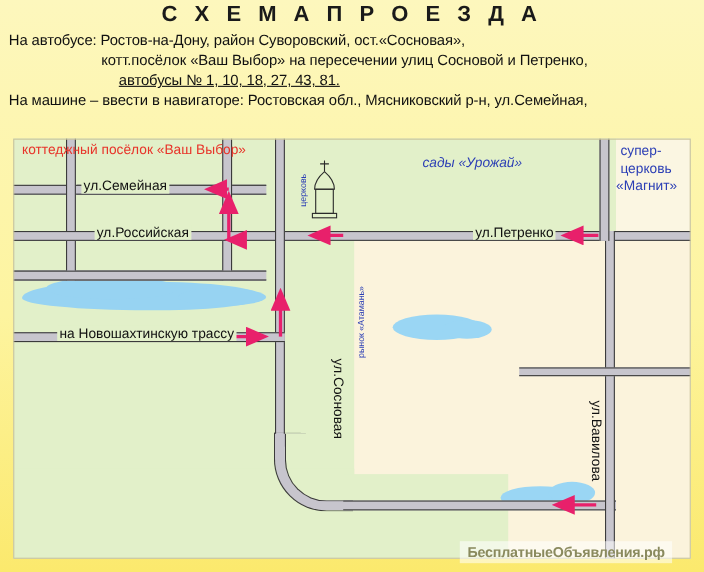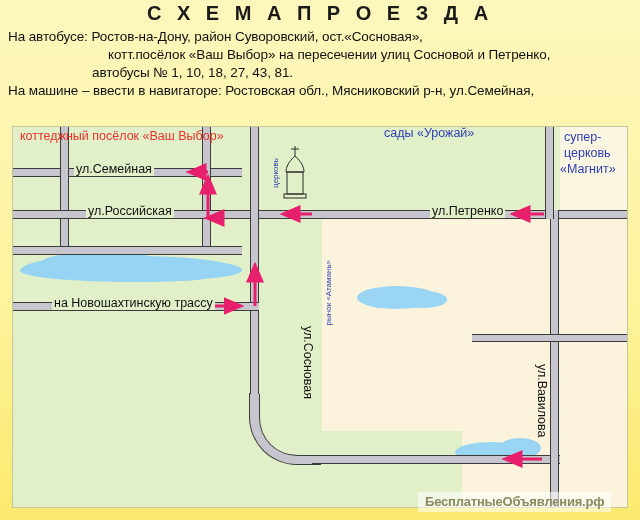--- a/index.html
+++ b/index.html
@@ -22,22 +22,22 @@
     text-align:center;
     font-size:20px;font-weight:bold;letter-spacing:5px;
     color:#1a1a1a;
   }
   .hline{
     position:absolute;
     font-size:13.5px;color:#111;white-space:nowrap;
     letter-spacing:-0.1px;
   }
   .hl1{left:8px;top:29px;}
-  .hl2{left:108px;top:47px;text-align:right;}
-  .hl3{left:92px;top:65px;}
+  .hl2{left:92px;top:47px;text-align:right;}
+  .hl3{left:108px;top:65px;text-decoration:underline;}
   .hl4{left:8px;top:83px;}
   .hl5{left:108px;top:101px;}
 
   
   #map{
     position:absolute;left:12px;top:126px;width:616px;height:382px;
     overflow:hidden;
     background:#e3f0c8;
   }
   #mapborder{
@@ -266,21 +266,21 @@
     <div class="lbl lbl-street" style="left:418px;top:78px;">ул.Петренко</div>
 
     <div class="lbl lbl-street" style="left:16px;top:170px;margin-left:24px;">на Новошахтинскую трассу</div>
 
     <div class="lbl lbl-vstreet vert" style="left:289px;top:200px;">ул.Сосновая</div>
 
     <div class="lbl lbl-vstreet vert" style="left:523px;top:238px;">ул.Вавилова</div>
 
     <div class="lbl lbl-tiny vert180" style="left:259px;top:32px;font-size:8px;">церковь</div>
 
-    <div class="lbl lbl-blue" style="left:372px;top:0;">сады «Урожай»</div>
+    <div class="lbl lbl-blue" style="left:372px;top:15px;font-style:italic;">сады «Урожай»</div>
 
     <div class="lbl lbl-blue" style="left:552px;top:4px;text-align:center;">супер-</div>
     <div class="lbl lbl-blue" style="left:552px;top:20px;">церковь</div>
     <div class="lbl lbl-blue" style="left:548px;top:36px;">«Магнит»</div>
 
     <div class="lbl lbl-tiny vert180" style="left:312px;top:134px;font-size:8px;">рынок «Атамань»</div>
 
   </div>
   <div id="mapborder"></div>
 

